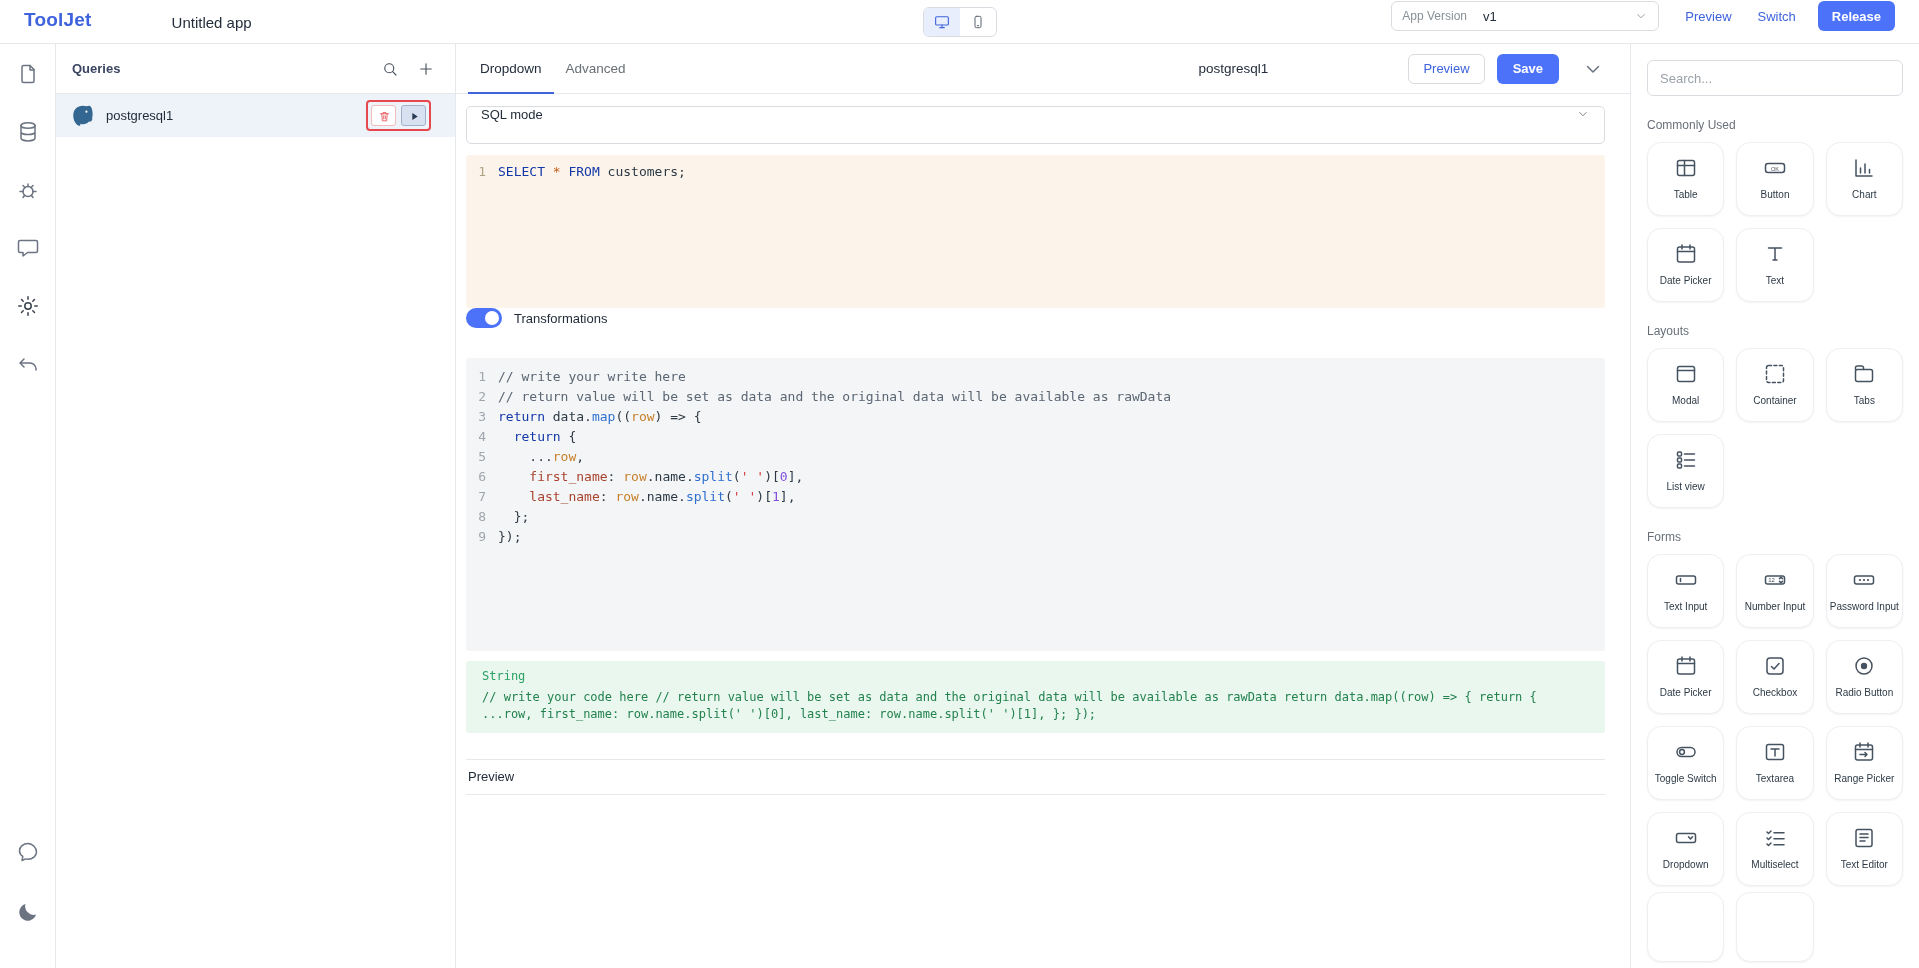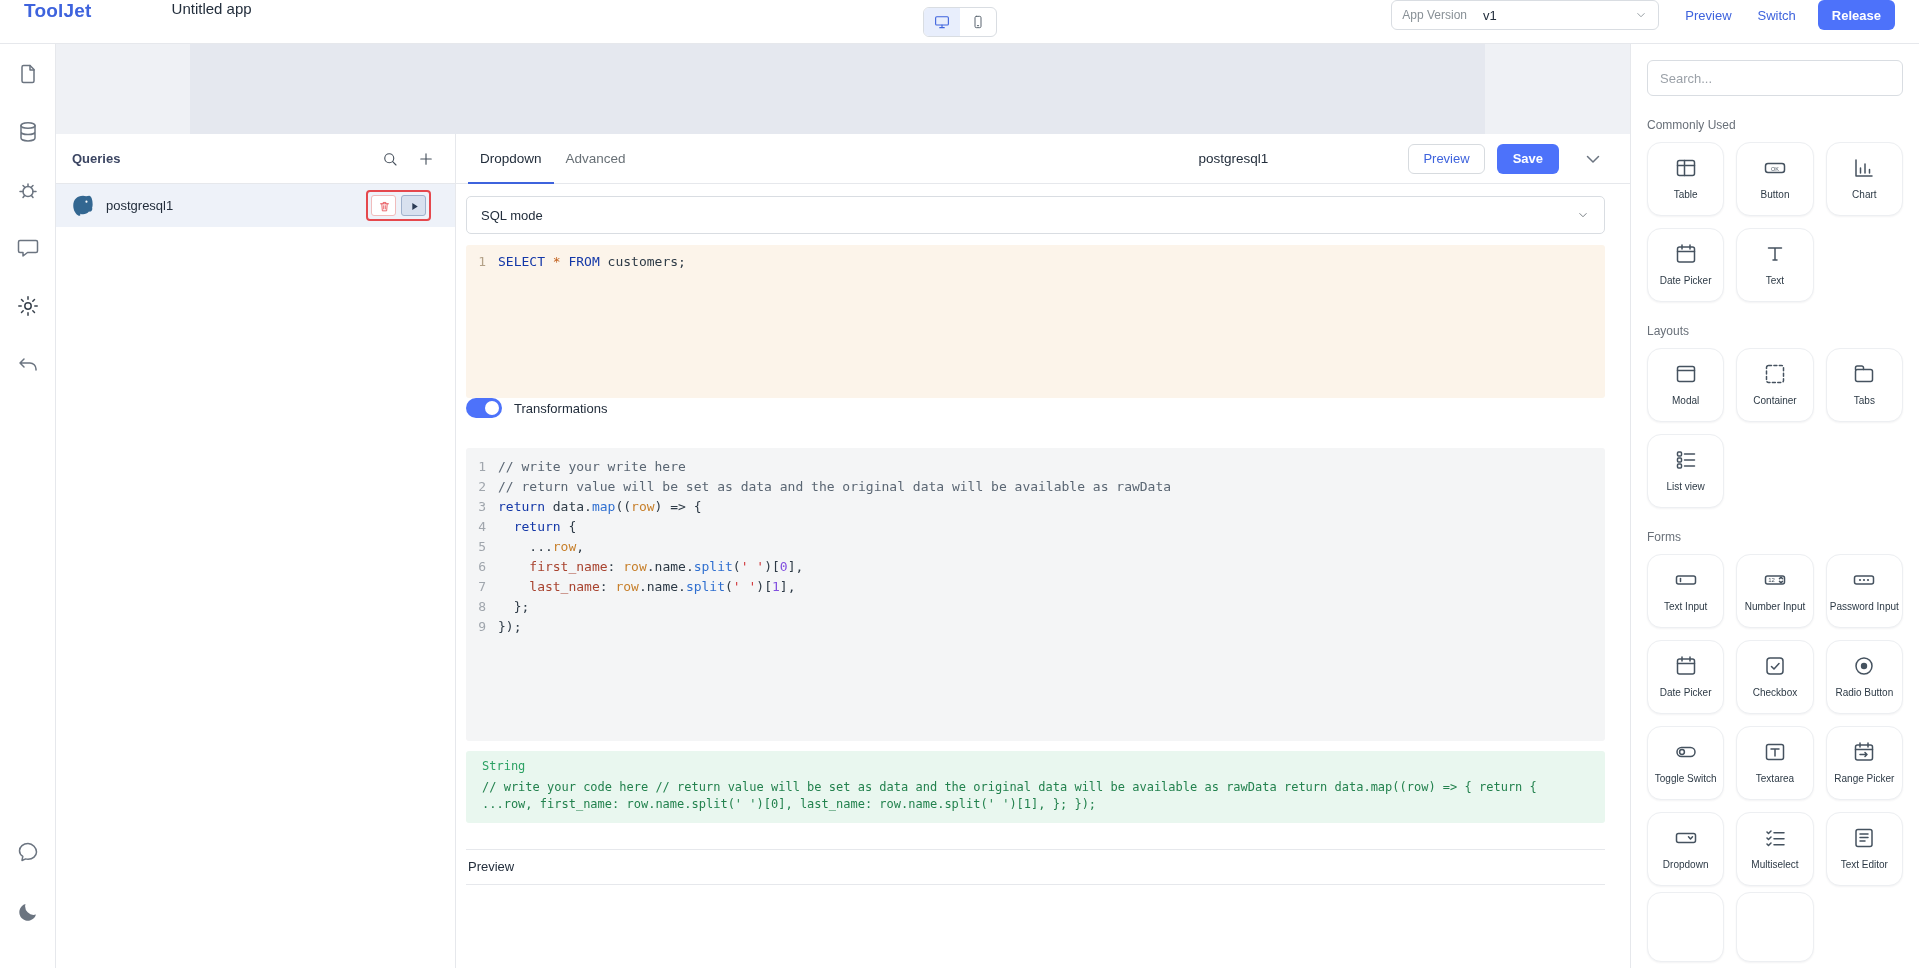--- a/index.html
+++ b/index.html
@@ -1,20 +1,20 @@
 <!DOCTYPE html>
 <html><head>
 <meta charset="utf-8">
 <style>
   *{box-sizing:border-box;margin:0;padding:0}
   html,body{width:1919px;height:968px;overflow:hidden}
   body{font-family:"Liberation Sans",sans-serif;background:#fff;color:#232e3c;font-size:13px}
 
   
-  .header{height:44px;display:flex;align-items:flex-start;background:#fff;border-bottom:1px solid #e6e8ec;padding:0 24px;position:relative;z-index:5}
+  .header{height:44px;display:flex;align-items:flex-end;background:#fff;border-bottom:1px solid #e6e8ec;padding:12px 24px;position:relative;z-index:5}
   .logo{font-size:19px;font-weight:800;color:#3e63dd;letter-spacing:.2px}
   .app-name{margin-left:80px;font-size:15px;color:#232e3c}
   .device-toggle{position:absolute;left:50%;top:7px;transform:translateX(-50%);height:30px;display:flex;border:1px solid #d9dde2;border-radius:6px;overflow:hidden;background:#fff}
   .device-toggle .seg{width:36px;display:flex;align-items:center;justify-content:center;color:#5a6570;cursor:pointer}
   .device-toggle .seg.active{background:#e8eefc;color:#3e63dd}
   .hdr-right{margin-left:auto;display:flex;align-items:center}
   .version-box{width:268px;height:30px;border:1px solid #d9dde2;border-radius:6px;display:flex;align-items:center;padding:0 10px;cursor:pointer}
   .version-box .vlabel{font-size:12px;color:#889096}
   .version-box .vvalue{margin-left:16px;font-size:13px;color:#232e3c}
   .version-box .chev{margin-left:auto;width:14px;height:14px;color:#889096}
@@ -22,21 +22,21 @@
   .release-btn{margin-left:22px;height:30px;padding:0 14px;background:#4d72fa;color:#fff;border:none;border-radius:6px;font-size:13px;font-weight:600;cursor:pointer}
 
   
   .main{display:flex;height:924px}
   .iconbar{width:56px;border-right:1px solid #e6e8ec;background:#fff;display:flex;flex-direction:column;align-items:center;padding:18px 0 44px}
   .ib-top,.ib-bottom{display:flex;flex-direction:column;gap:34px;align-items:center}
   .ib-bottom{margin-top:auto;gap:36px}
   .ib-btn{width:24px;height:24px;color:#6b7480;cursor:pointer}
   .ib-btn:nth-child(5){color:#38414c}
 
-  .center-col{flex:1;display:flex;flex-direction:column;min-width:0}
+  .center-col{flex:1;display:flex;min-width:0}
   .canvas{height:90px;background:#eff1f5;position:relative}
   .canvas-inner{position:absolute;left:134px;right:145px;top:0;bottom:0;background:#e5e8ef}
 
   .workspace{flex:1;display:flex;min-height:0}
 
   
   .queries{width:400px;border-right:1px solid #e6e8ec;background:#fff;display:flex;flex-direction:column}
   .q-header{height:50px;display:flex;align-items:center;padding:0 20px 0 16px;border-bottom:1px solid #e6e8ec}
   .q-title{font-size:13px;font-weight:600;color:#3c4663}
   .q-hdr-icons{margin-left:auto;display:flex;align-items:center;gap:18px}
@@ -54,21 +54,21 @@
   .editor{flex:1;background:#fff;display:flex;flex-direction:column;min-width:0}
   .tabbar{height:50px;border-bottom:1px solid #e6e8ec;display:flex;align-items:center;padding:0 25px 0 12px}
   .tab{padding:0 12px;height:50px;line-height:50px;font-size:13.5px;color:#687076;cursor:pointer}
   .tab.active{color:#232e3c;box-shadow:inset 0 -2px 0 #3e63dd;font-weight:500}
   .query-name{margin-left:auto;margin-right:140px;font-size:13.5px;color:#232e3c}
   .preview-btn{height:30px;padding:0 14px;background:#fff;border:1px solid #d7dbdf;border-radius:6px;color:#3e63dd;font-size:13px;cursor:pointer}
   .save-btn{height:30px;padding:0 16px;margin-left:12px;background:#4d72fa;border:none;border-radius:6px;color:#fff;font-size:13px;font-weight:600;cursor:pointer}
   .collapse-btn{margin-left:22px;width:24px;height:24px;color:#6b7480;cursor:pointer}
 
   .editor-body{flex:1;padding:0 25px 0 10px;overflow:hidden}
-  .mode-select{margin-top:12px;height:38px;border:1px solid #d9dde2;border-radius:5px;display:flex;align-items:center;padding:0 14px;cursor:pointer}
+  .mode-select{margin-top:12px;height:38px;border:1px solid #d9dde2;border-radius:5px;display:flex;padding:0 14px;cursor:pointer}
   .mode-select .chev{margin-left:auto;width:14px;height:14px;color:#687076}
 
   .code-editor{font-family:"DejaVu Sans Mono",monospace;font-size:13px;line-height:20px;border-radius:3px}
   .sql-editor{margin-top:11px;height:153px;background:#fcf4ea;padding-top:7px}
   .js-editor{margin-top:30px;height:293px;background:#f4f5f6;padding-top:9px}
   .cm-line{display:flex}
   .cm-ln{width:32px;flex:none;text-align:right;padding-right:12px;color:#a0a6ad;user-select:none}
   .sql-editor .cm-ln{color:#b3a188}
   .cm-code{white-space:pre}
   .tk-pl{color:#2d3a46}

